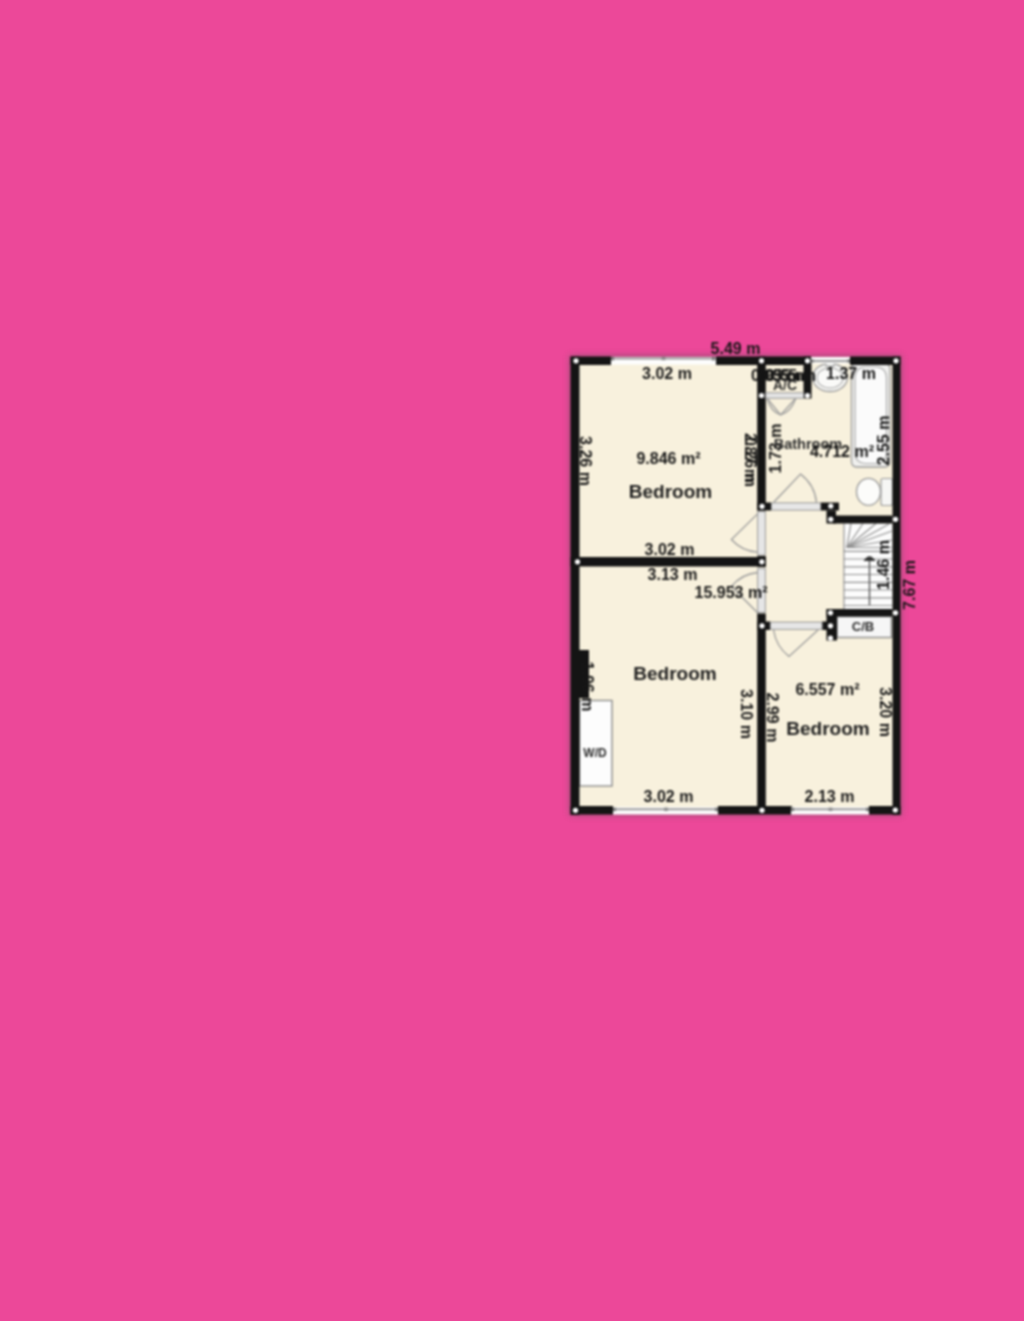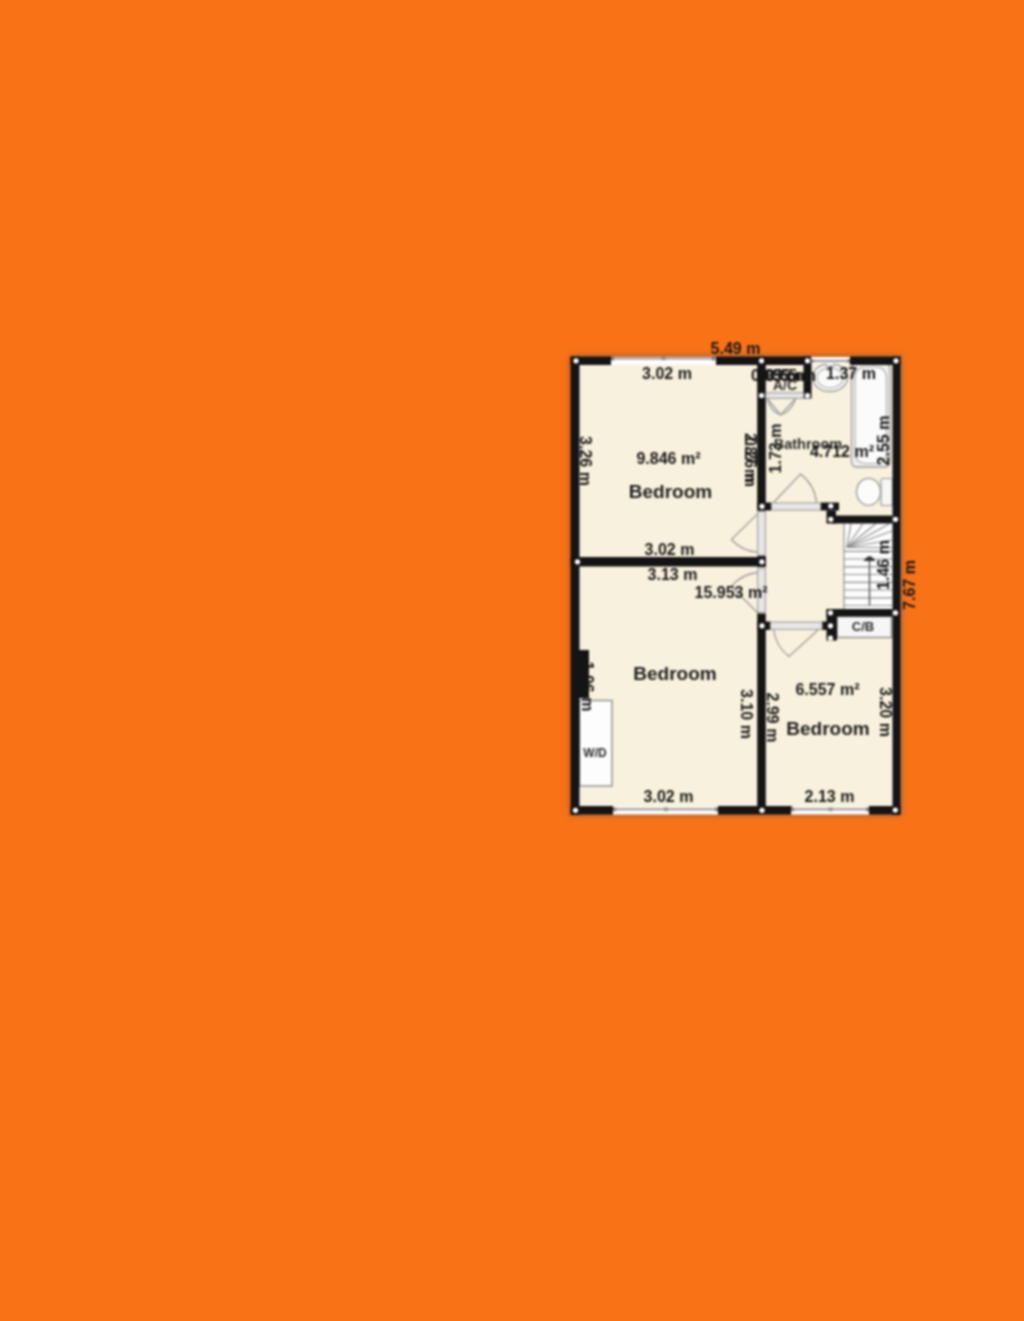--- a/index.html
+++ b/index.html
@@ -1,16 +1,16 @@
 <!DOCTYPE html>
 <html><head>
 <meta charset="utf-8">
 <style>
   html,body{margin:0;padding:0;background:#fcfcfc;}
-  .page{width:1024px;height:1321px;position:relative;background:#f97316;overflow:hidden;}
+  .page{width:1024px;height:1321px;position:relative;background:#ec4899;overflow:hidden;}
   svg{position:absolute;left:0;top:0;filter:blur(0.85px);}
   text{font-family:"Liberation Sans", sans-serif;fill:#222;}
   .dim{font-size:16px;font-weight:bold;fill:#161616;}
   .area{font-size:16px;font-weight:bold;fill:#161616;}
   .room{font-size:19px;font-weight:bold;fill:#1d1d1d;}
   .small{font-size:13px;font-weight:bold;fill:#2a2a2a;}
 </style>
 </head>
 <body>
 <div class="page">

